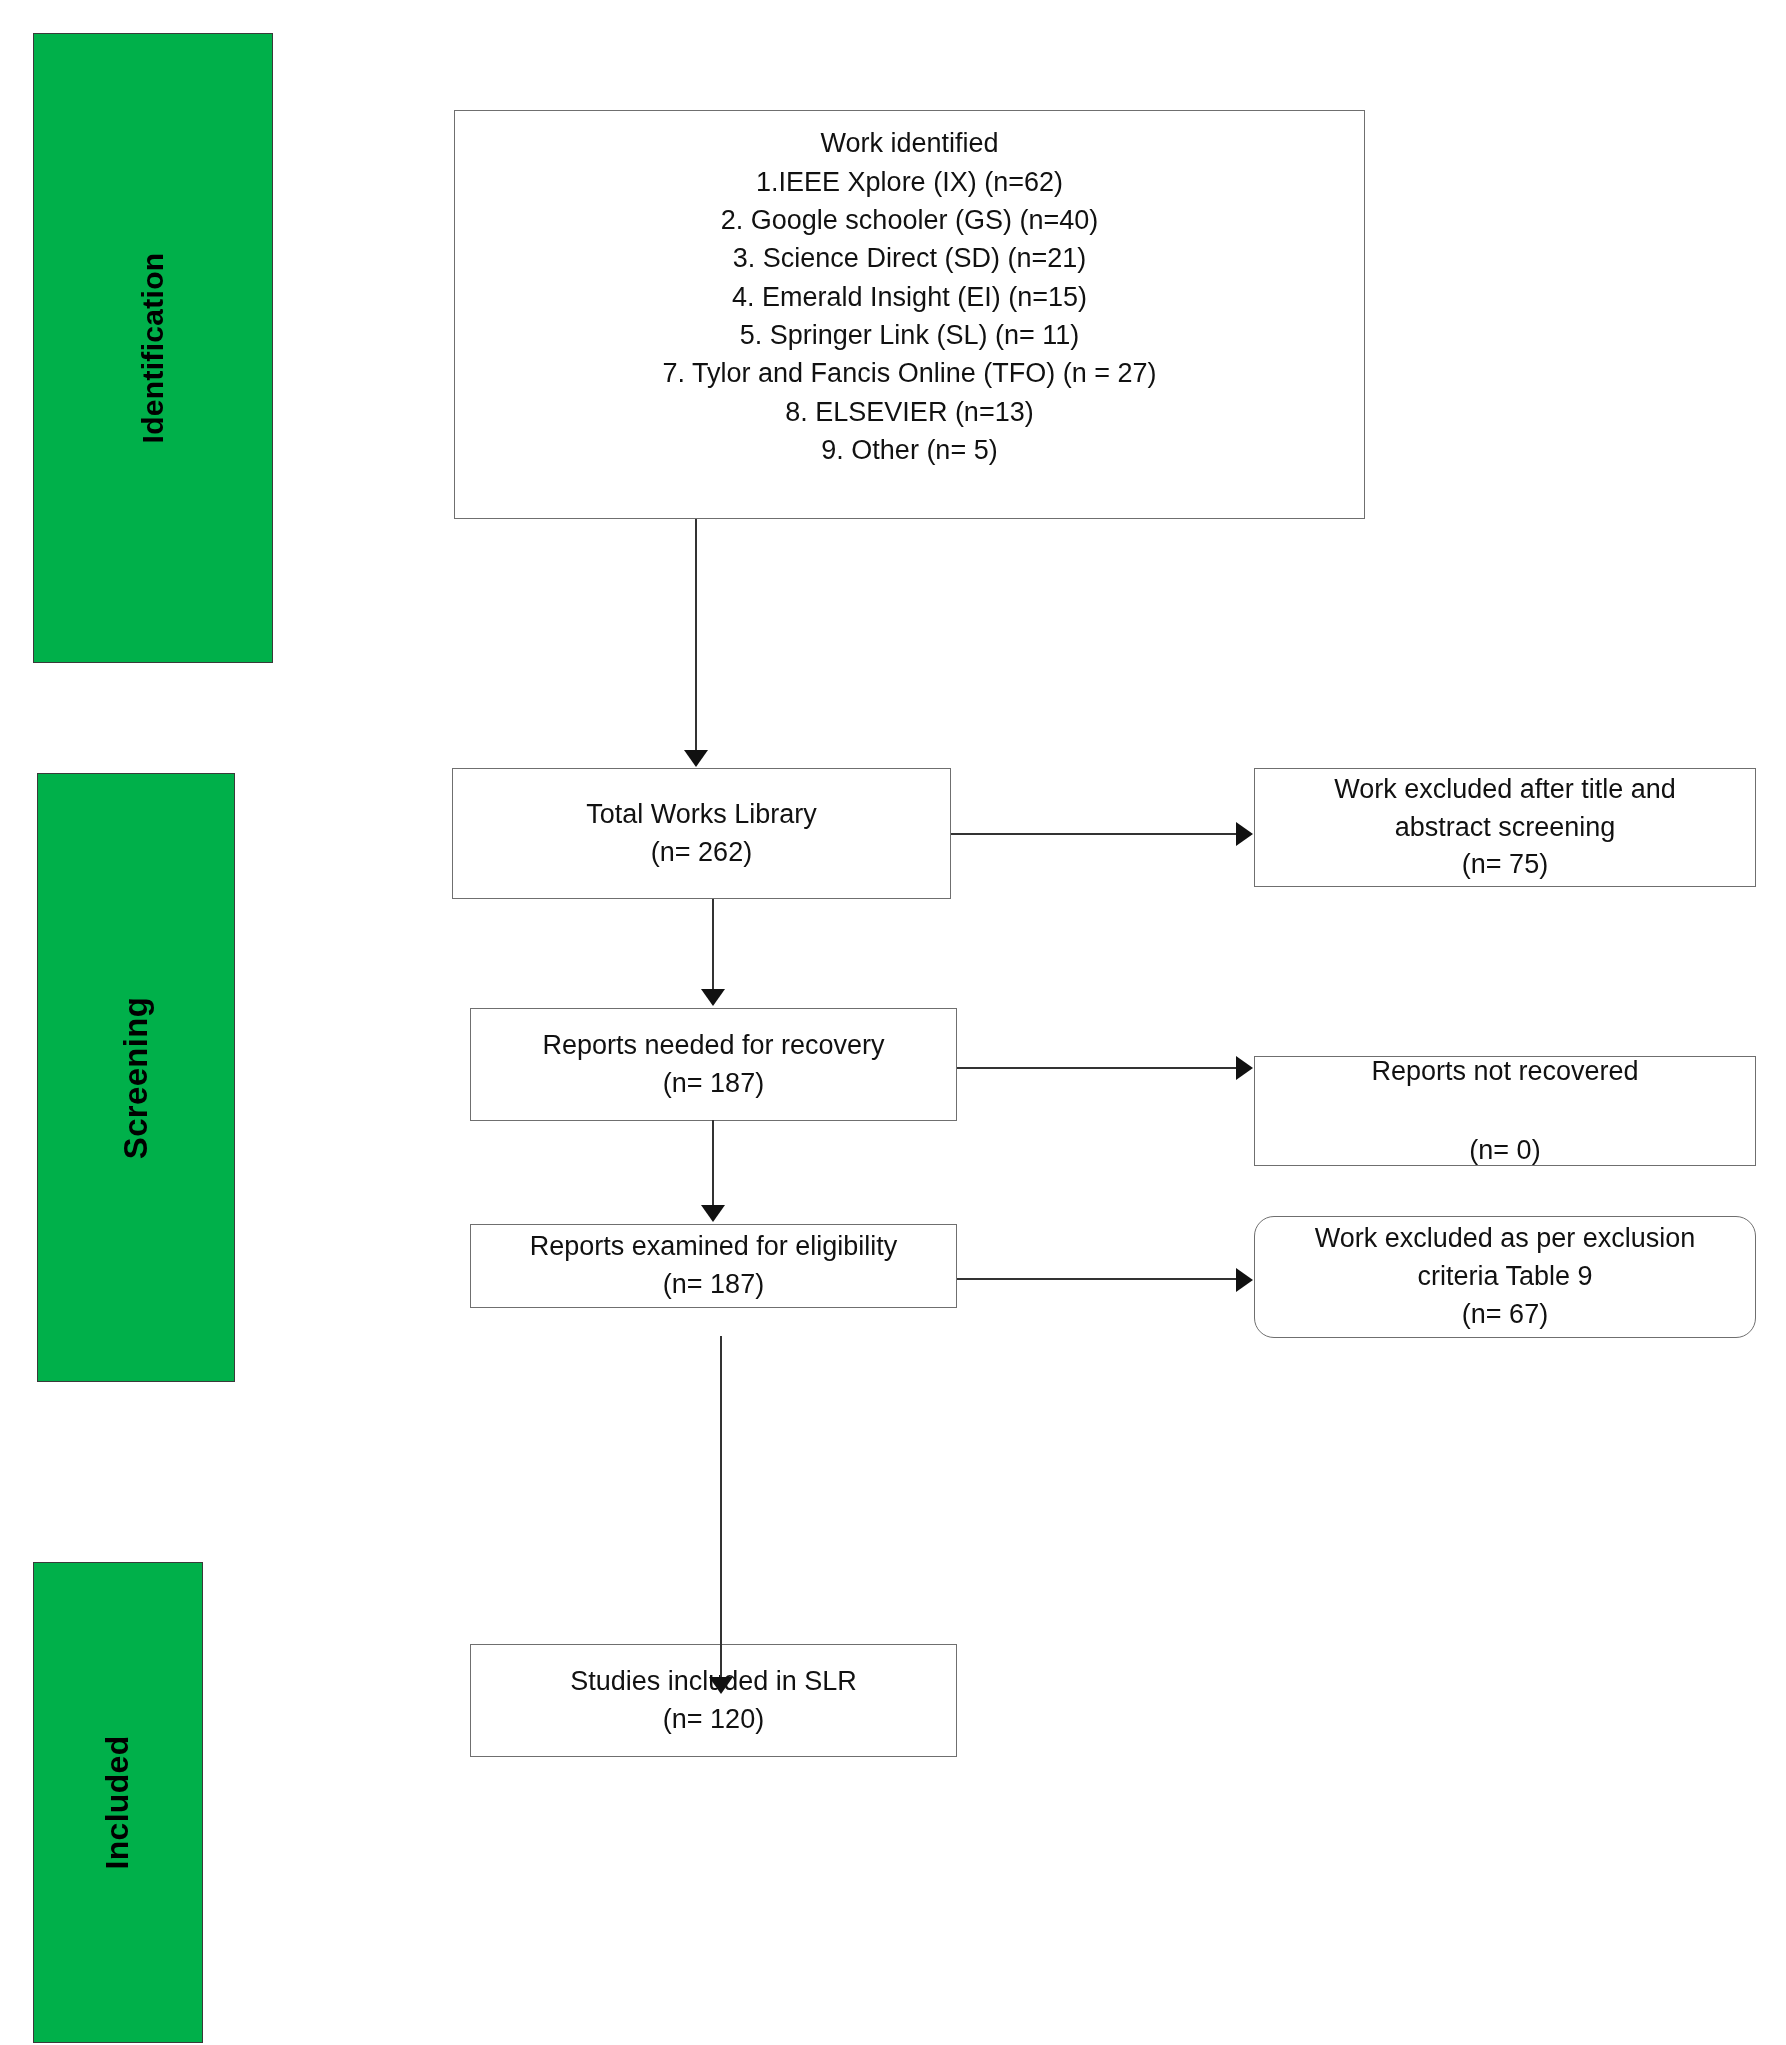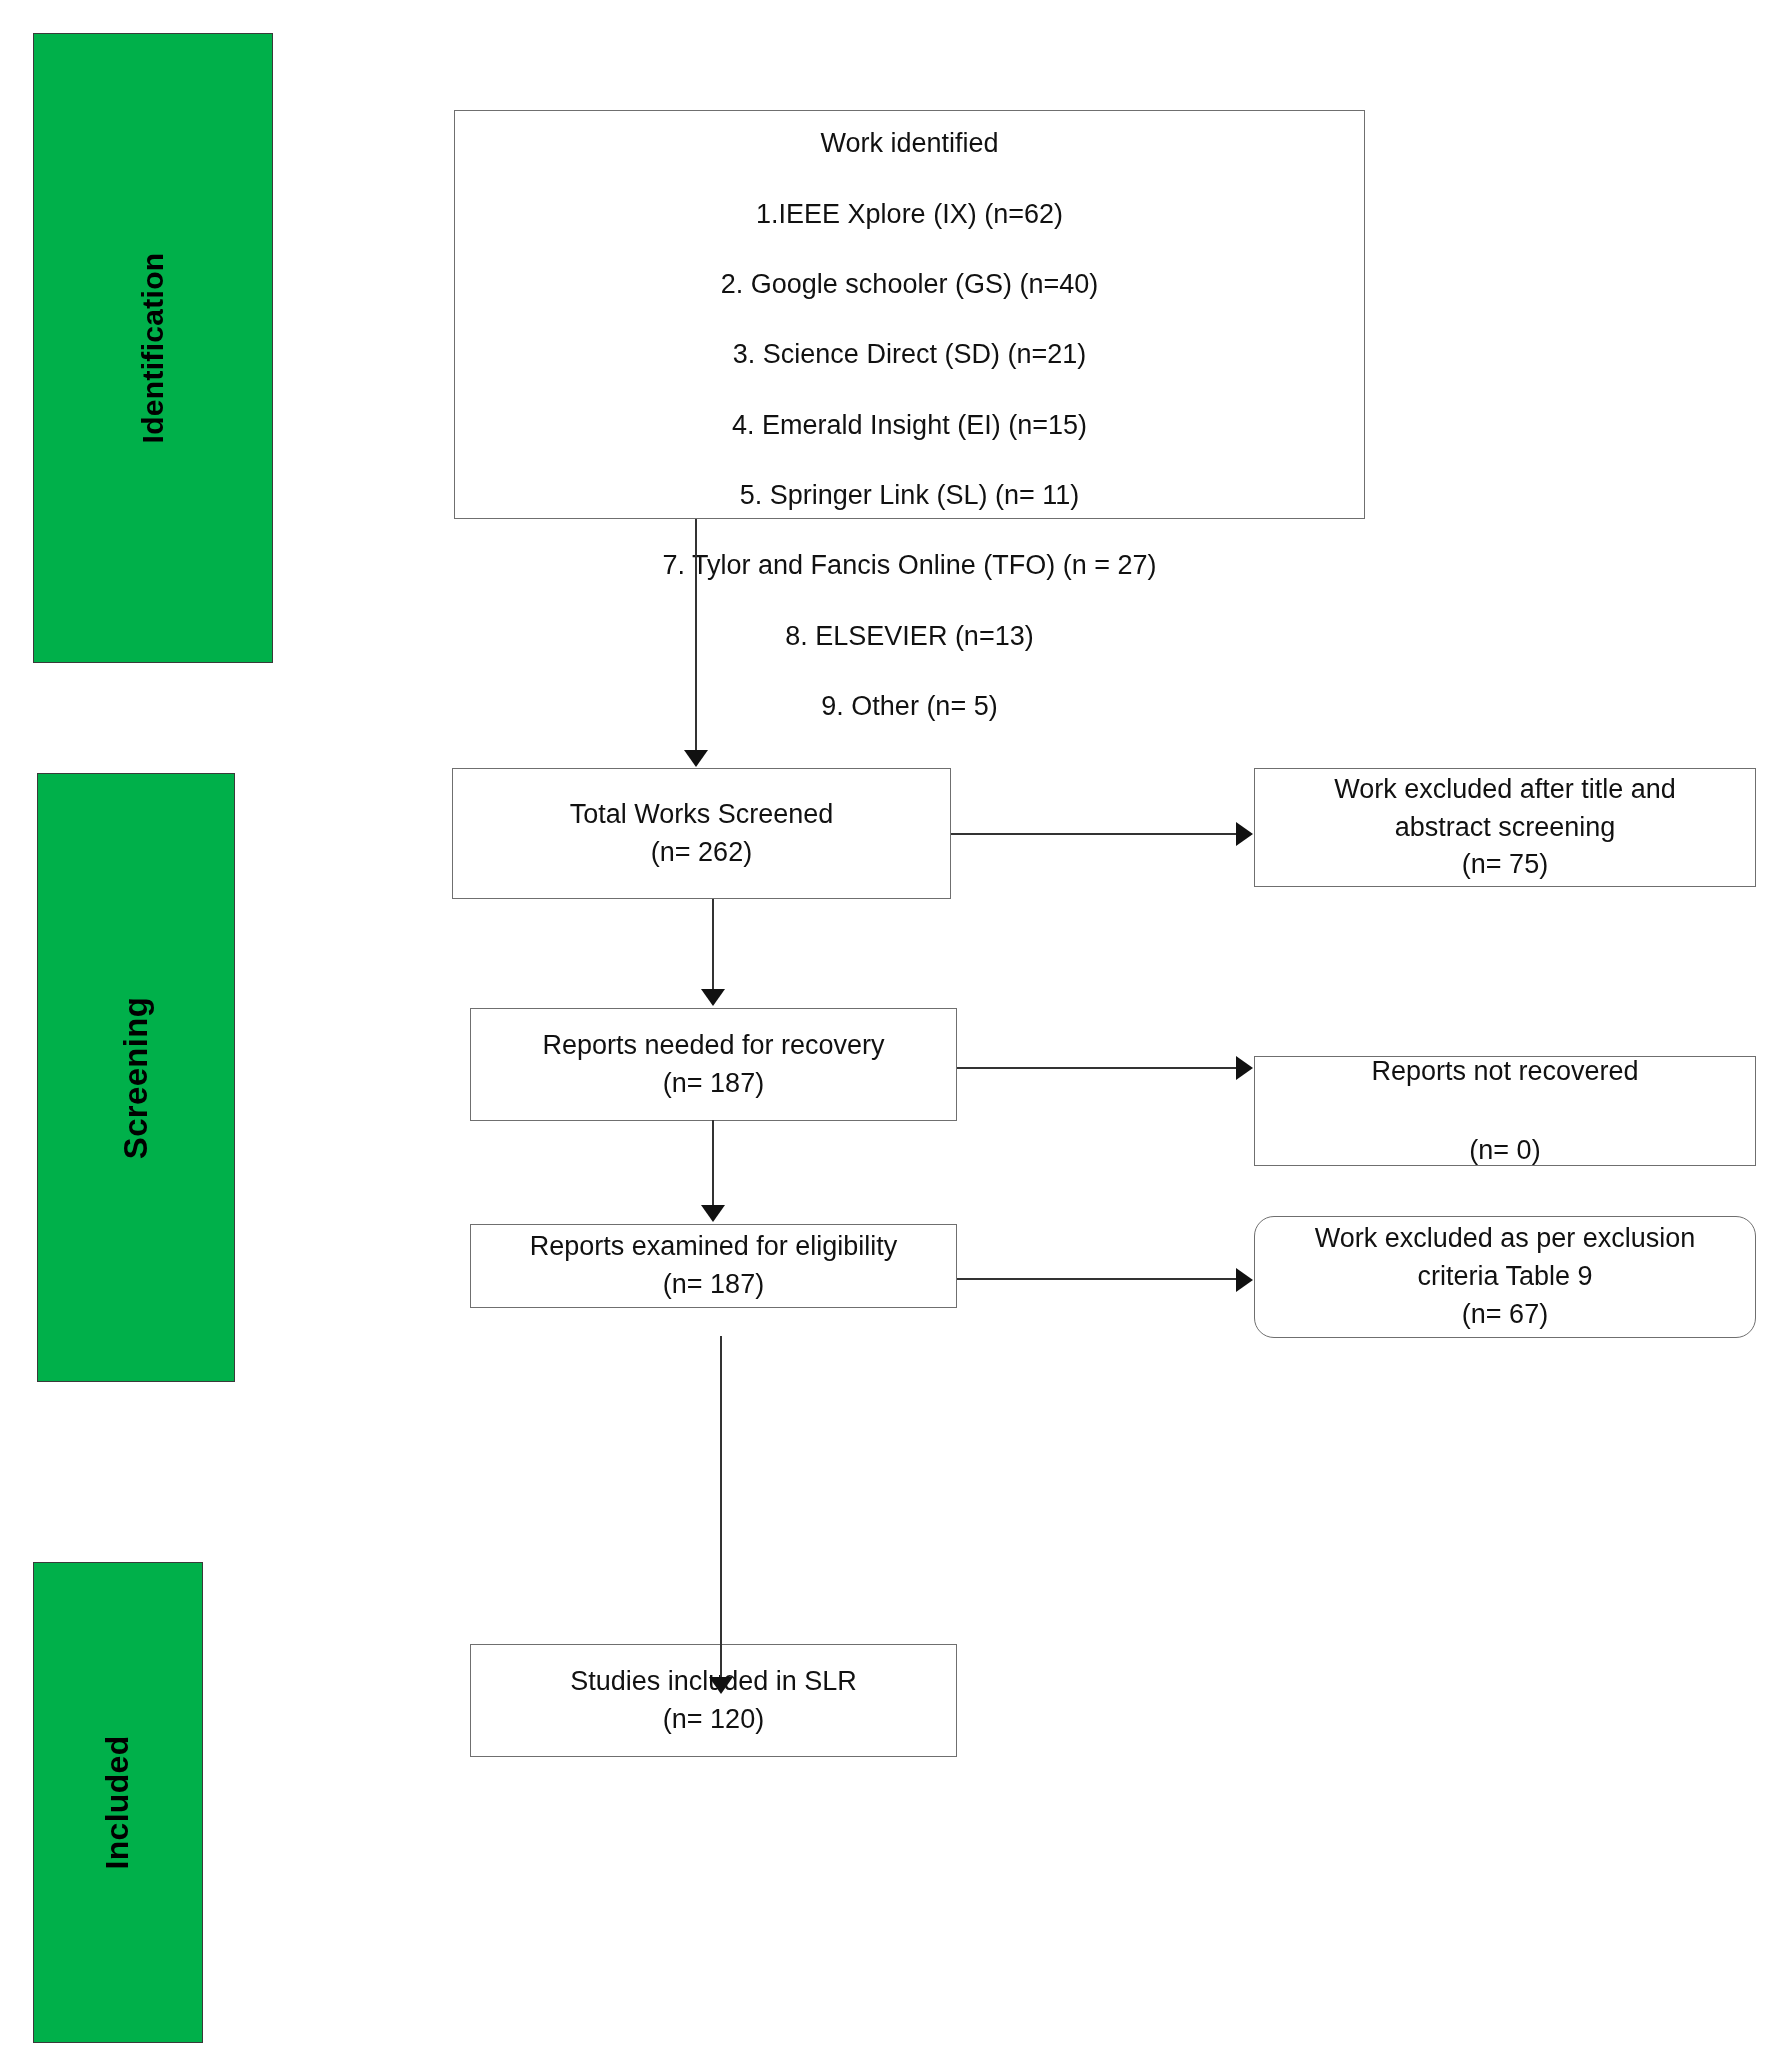--- a/index.html
+++ b/index.html
@@ -58,21 +58,20 @@
     text-align: center;
     color: #111111;
   }
   .flow-box .line { display: block; white-space: nowrap; }
 
   
   #box-identified {
     left: 454px; top: 110px; width: 911px; height: 409px;
     justify-content: flex-start;
     padding-top: 13.4px;
-    gap: 32px;
   }
   #box-identified .line {
     font-size: 27px;
     line-height: 1.42;
   }
 
   
   #box-screened      { left: 452px; top: 768px; width: 499px; height: 131px; }
   #box-recovery      { left: 470px; top: 1008px; width: 487px; height: 113px; }
   #box-eligibility   { left: 470px; top: 1224px; width: 487px; height: 84px; }
@@ -166,21 +165,21 @@
     <span class="line">2. Google schooler (GS) (n=40)</span>
     <span class="line">3. Science Direct (SD) (n=21)</span>
     <span class="line">4. Emerald Insight (EI) (n=15)</span>
     <span class="line">5. Springer Link (SL) (n= 11)</span>
     <span class="line">7. Tylor and Fancis Online (TFO) (n = 27)</span>
     <span class="line">8. ELSEVIER (n=13)</span>
     <span class="line">9. Other (n= 5)</span>
   </div>
 
   <div class="flow-box main" id="box-screened">
-    <span class="line">Total Works Screened</span>
+    <span class="line">Total Works Library</span>
     <span class="line">(n= 262)</span>
   </div>
 
   <div class="flow-box main" id="box-recovery">
     <span class="line">Reports needed for recovery</span>
     <span class="line">(n= 187)</span>
   </div>
 
   <div class="flow-box main" id="box-eligibility">
     <span class="line">Reports examined for eligibility</span>

